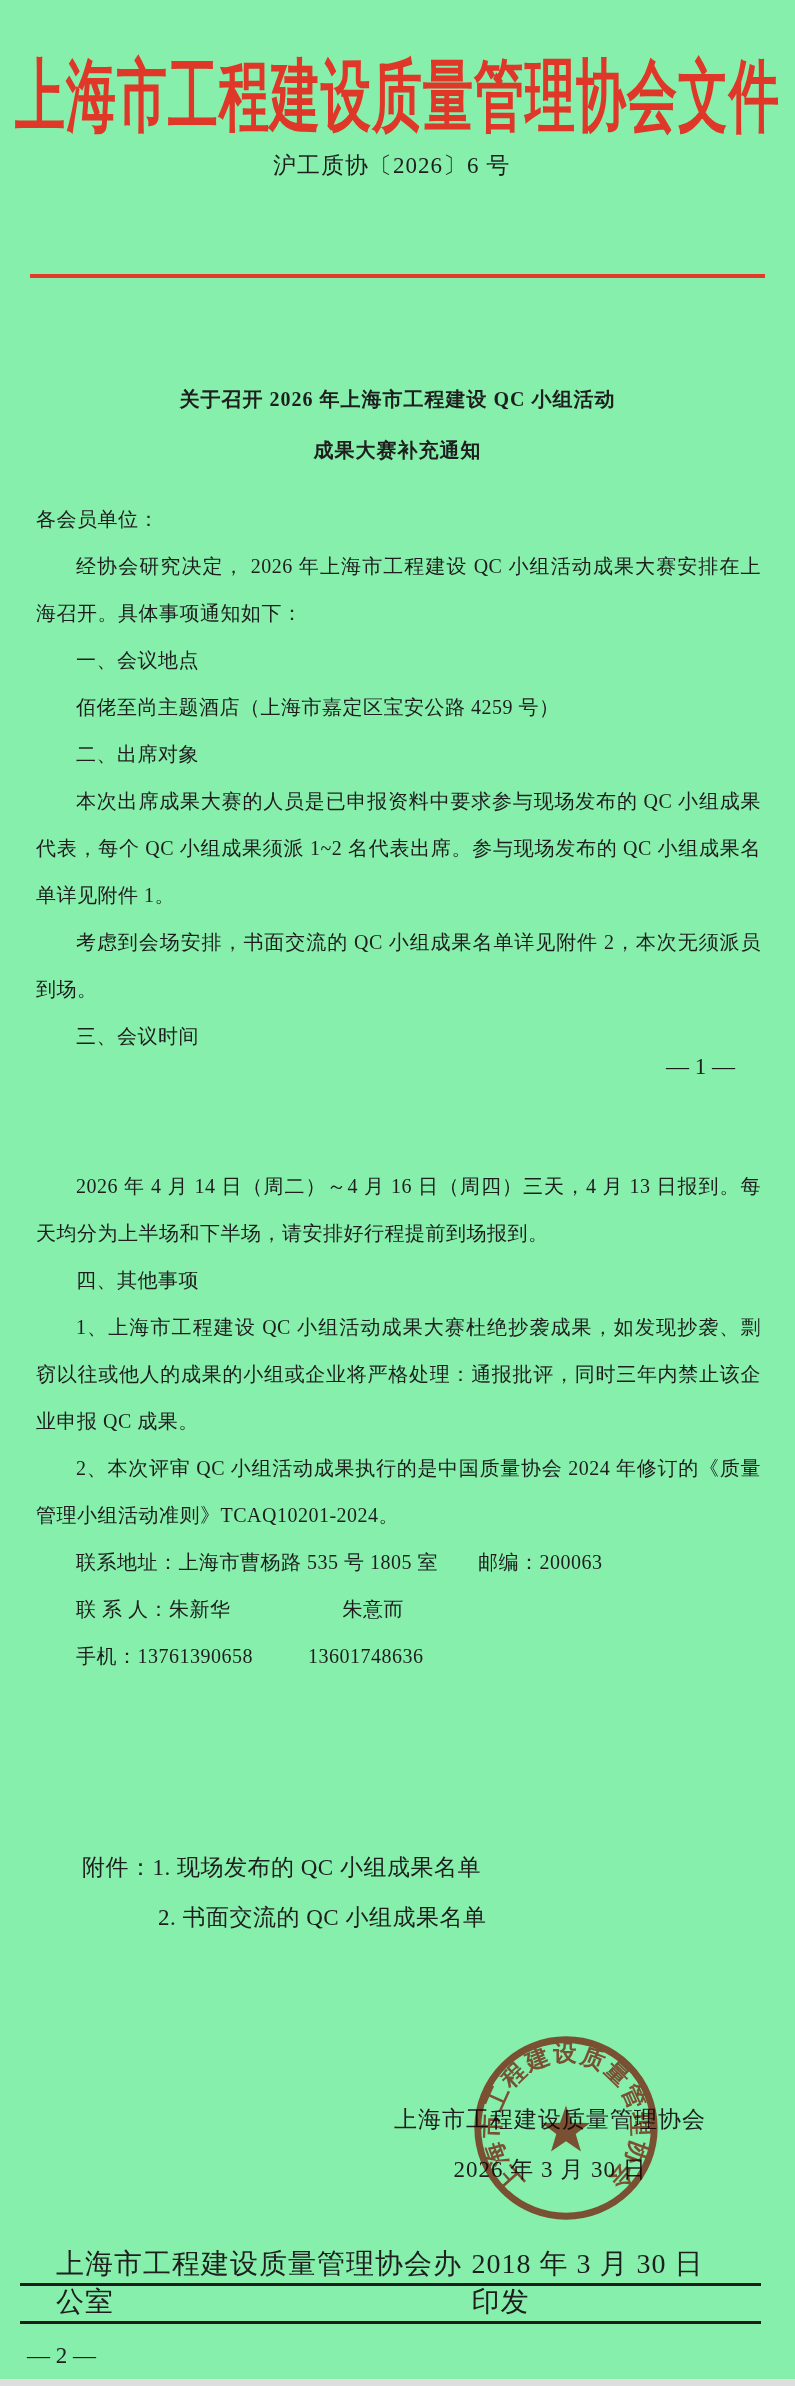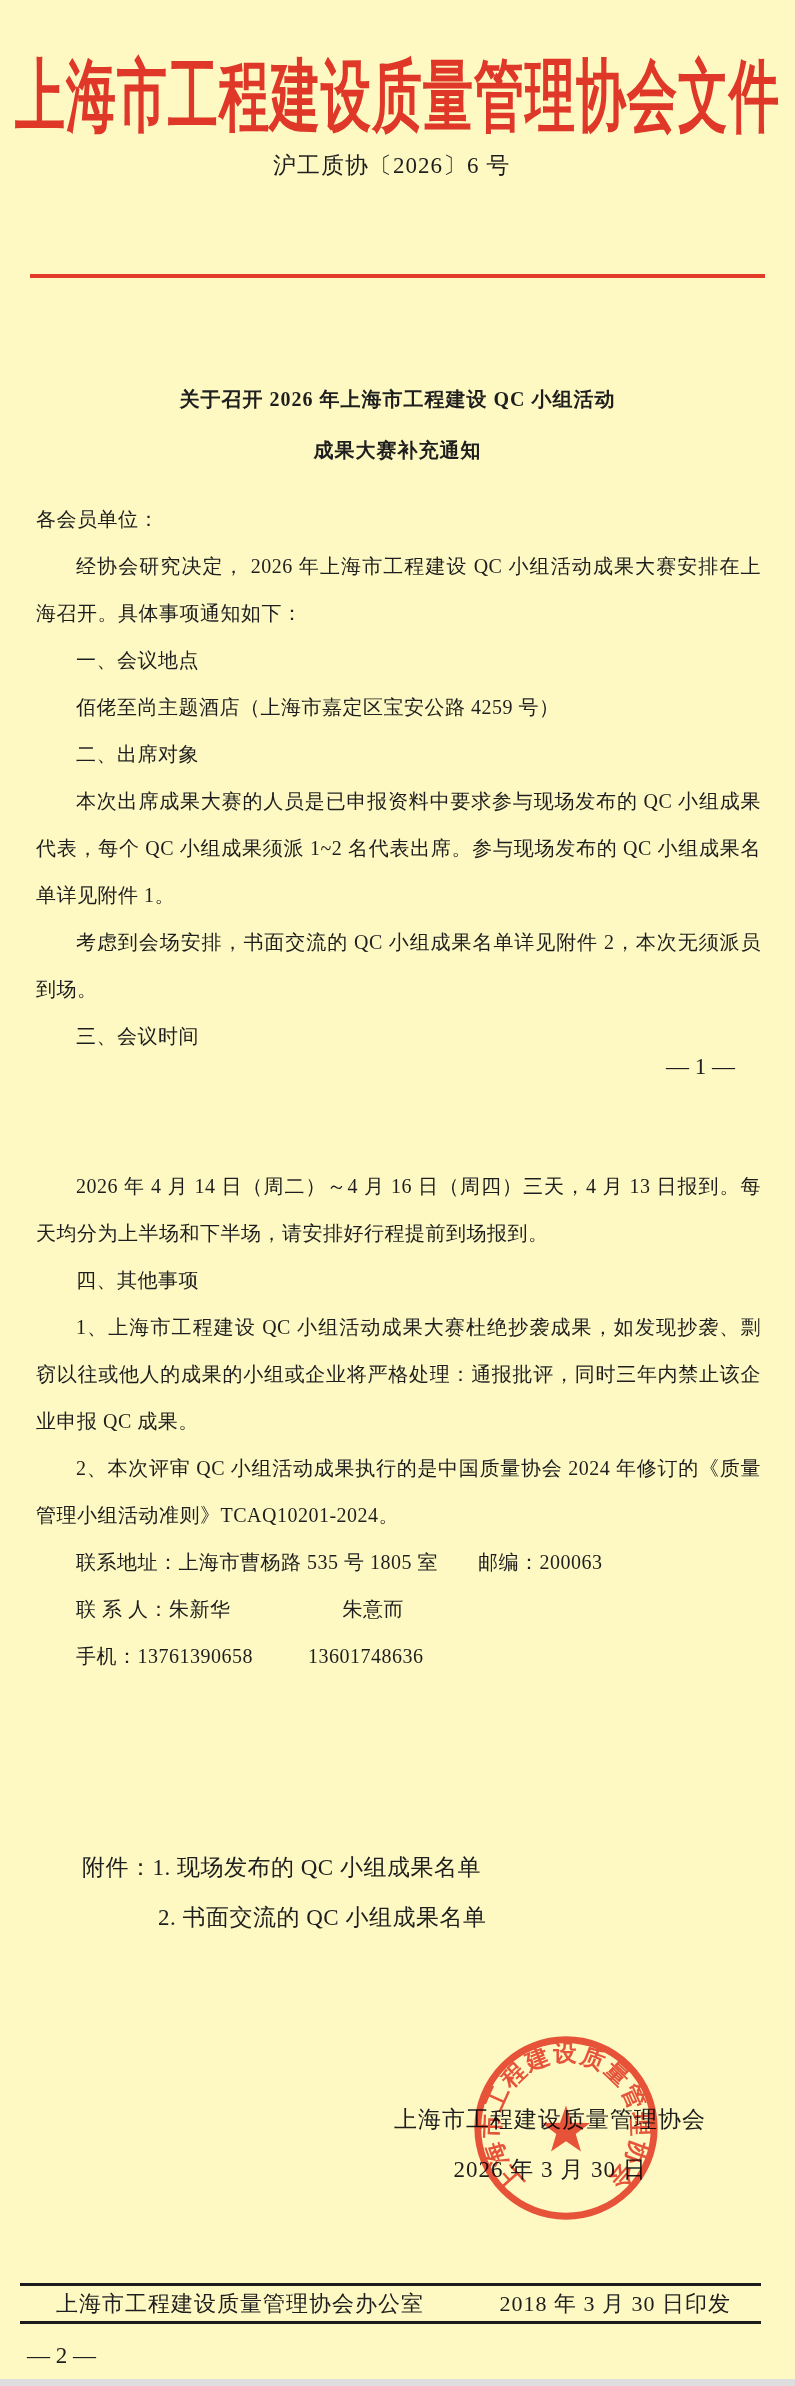--- a/index.html
+++ b/index.html
@@ -2,21 +2,21 @@
 <html><head>
 <meta charset="utf-8">
 <style>
   * { margin: 0; padding: 0; box-sizing: border-box; }
   html, body { background: #ffffff; }
   .page {
     position: relative;
     width: 795px;
     height: 2386px;
     margin: 0 auto;
-    background: #fef9c3;
+    background: #86efac;
     font-family: "Liberation Serif", "DejaVu Serif", serif;
     color: #1e1e1e;
     overflow: hidden;
   }
   
   .banner {
     position: absolute;
     top: 44px; left: 0; right: 0;
     text-align: center;
     color: #df3728;
@@ -114,23 +114,23 @@
     font-weight: bold;
   }
   
   .footer {
     position: absolute;
     top: 2283px; left: 20px; right: 34px;
     border-top: 3px solid #1c1c1c;
     border-bottom: 3px solid #1c1c1c;
     height: 41px;
     display: flex;
-    align-items: center;
+    align-items: flex-end;
     justify-content: space-between;
-    font-size: 22px;
+    font-size: 28px;
     letter-spacing: 1px;
   }
   .footer .office { padding-left: 36px; }
   .footer .printdate { padding-right: 30px; }
   .bottom-edge {
     position: absolute;
     bottom: 0; left: 0; right: 0;
     height: 7px;
     background: #dedede;
   }

